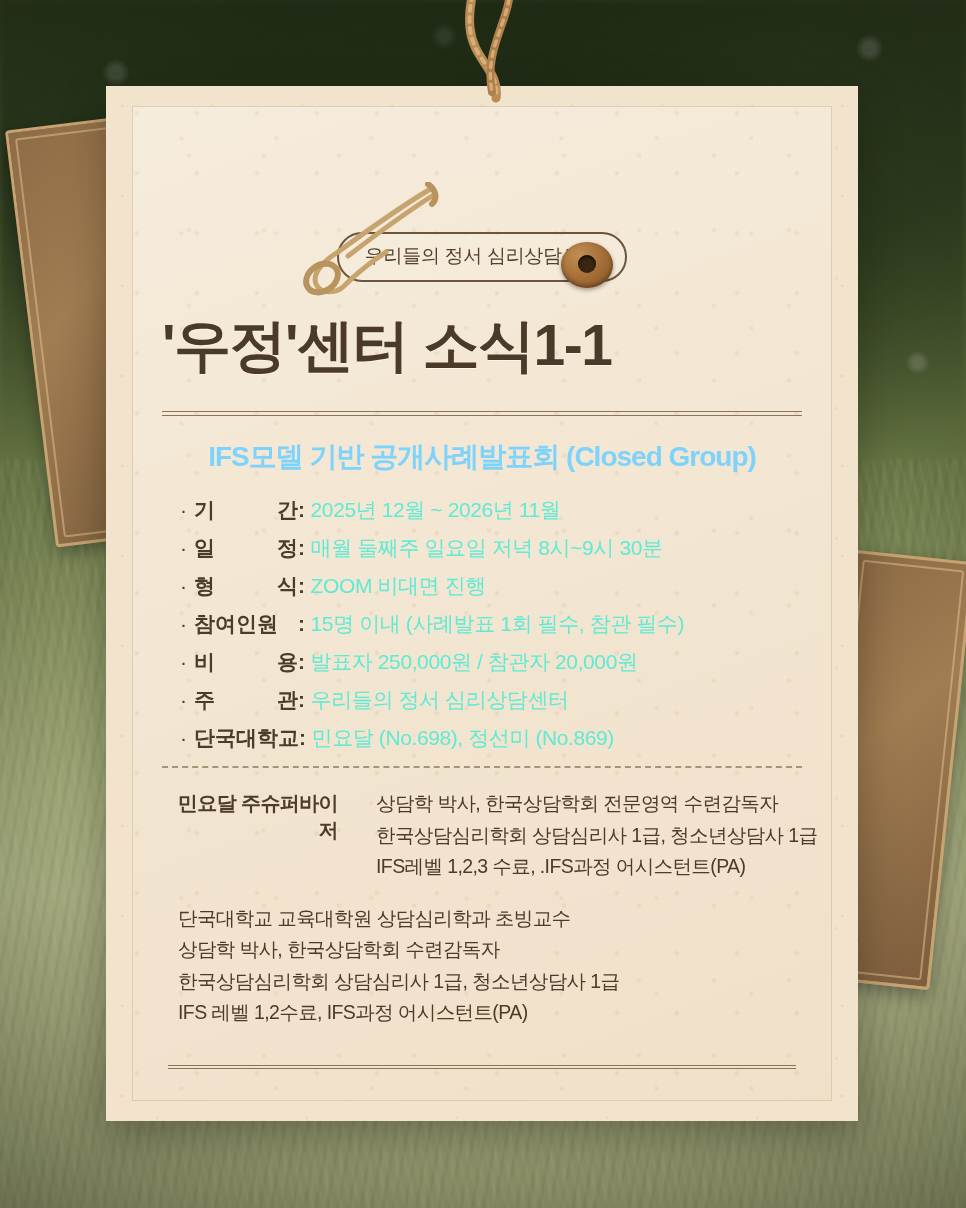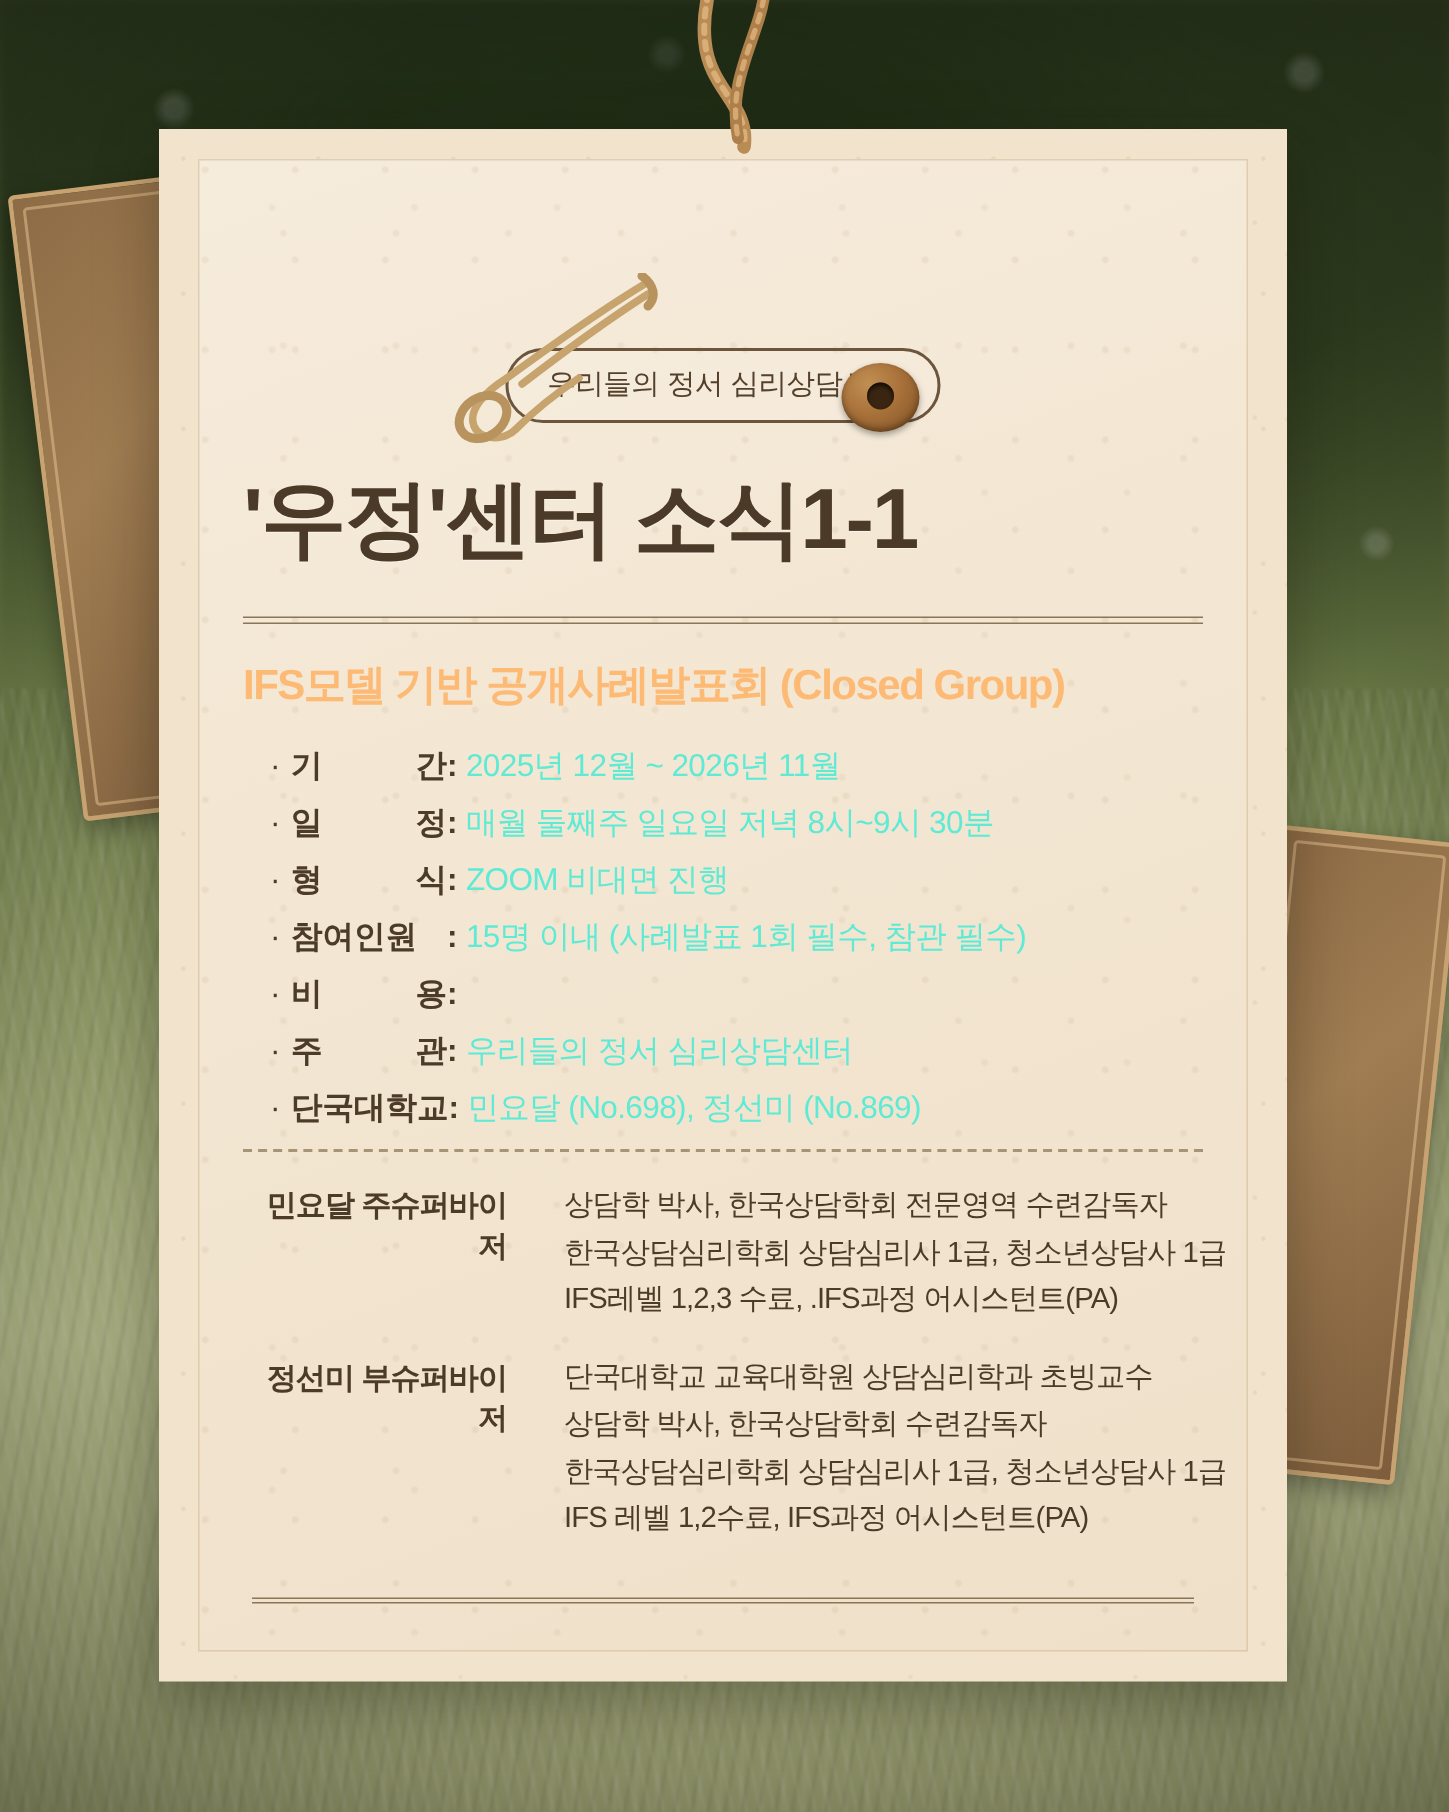--- a/index.html
+++ b/index.html
@@ -191,24 +191,24 @@
   }
   .rule-double {
     margin: 26px auto 0;
     width: 100%;
     border-top: 1.5px solid #8a7657;
     border-bottom: 1.5px solid #8a7657;
     height: 5px;
   }
   .subtitle {
     margin: 22px 0 0;
-    text-align: left;
+    text-align: center;
     font-size: 28px;
     font-weight: bold;
-    color: #fdba74;
+    color: #7dd3fc;
     letter-spacing: -1px;
   }
 
   .info-list { margin: 20px 0 0; padding: 0 8px 0 18px; }
   .info-row {
     display: flex;
     align-items: baseline;
     font-size: 21px;
     color: #4b3b28;
     letter-spacing: -0.4px;
@@ -348,20 +348,21 @@
         <span class="info-value">15명 이내 (사례발표 1회 필수, 참관 필수)</span>
       </div>
 
       <div class="info-row">
         <span class="dot">·</span>
         <span class="info-label">
           <span>비</span>
           <span>용</span>
         </span>
         <span class="info-sep">:</span>
+        <span class="info-value">발표자 250,000원 / 참관자 20,000원</span>
       </div>
 
       <div class="info-row">
         <span class="dot">·</span>
         <span class="info-label">
           <span>주</span>
           <span>관</span>
         </span>
         <span class="info-sep">:</span>
         <span class="info-value">우리들의 정서 심리상담센터</span>
@@ -384,21 +385,20 @@
     <div class="bio-block">
       <div class="bio-name">민요달 주슈퍼바이저</div>
       <div class="bio-lines">
         <div>상담학 박사, 한국상담학회 전문영역 수련감독자</div>
         <div>한국상담심리학회 상담심리사 1급, 청소년상담사 1급</div>
         <div>IFS레벨 1,2,3 수료, .IFS과정 어시스턴트(PA)</div>
       </div>
     </div>
 
     <div class="bio-block">
-      <div class="bio-name">정선미 부슈퍼바이저</div>
       <div class="bio-lines">
         <div>단국대학교 교육대학원 상담심리학과 초빙교수</div>
         <div>상담학 박사, 한국상담학회 수련감독자</div>
         <div>한국상담심리학회 상담심리사 1급, 청소년상담사 1급</div>
         <div>IFS 레벨 1,2수료, IFS과정 어시스턴트(PA)</div>
       </div>
     </div>
 
     <div class="rule-bottom"></div>
 

